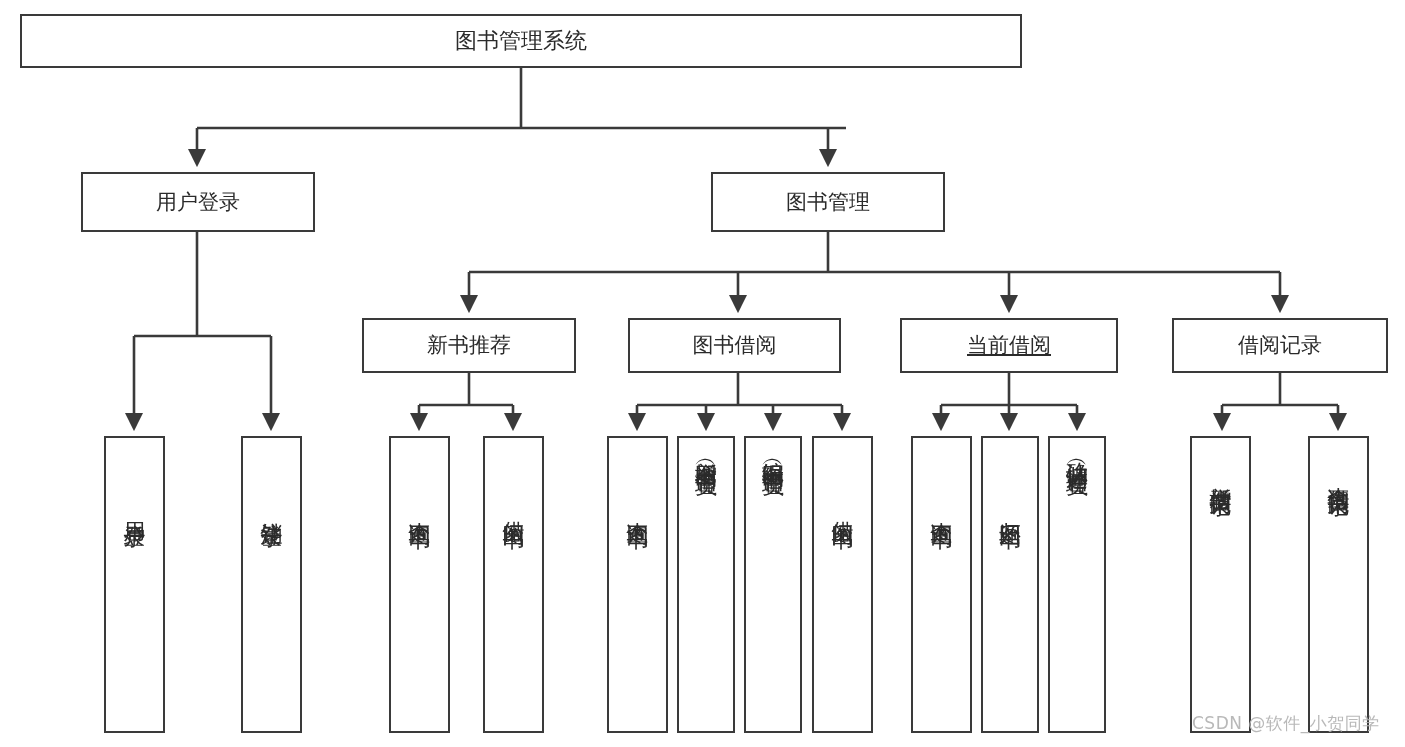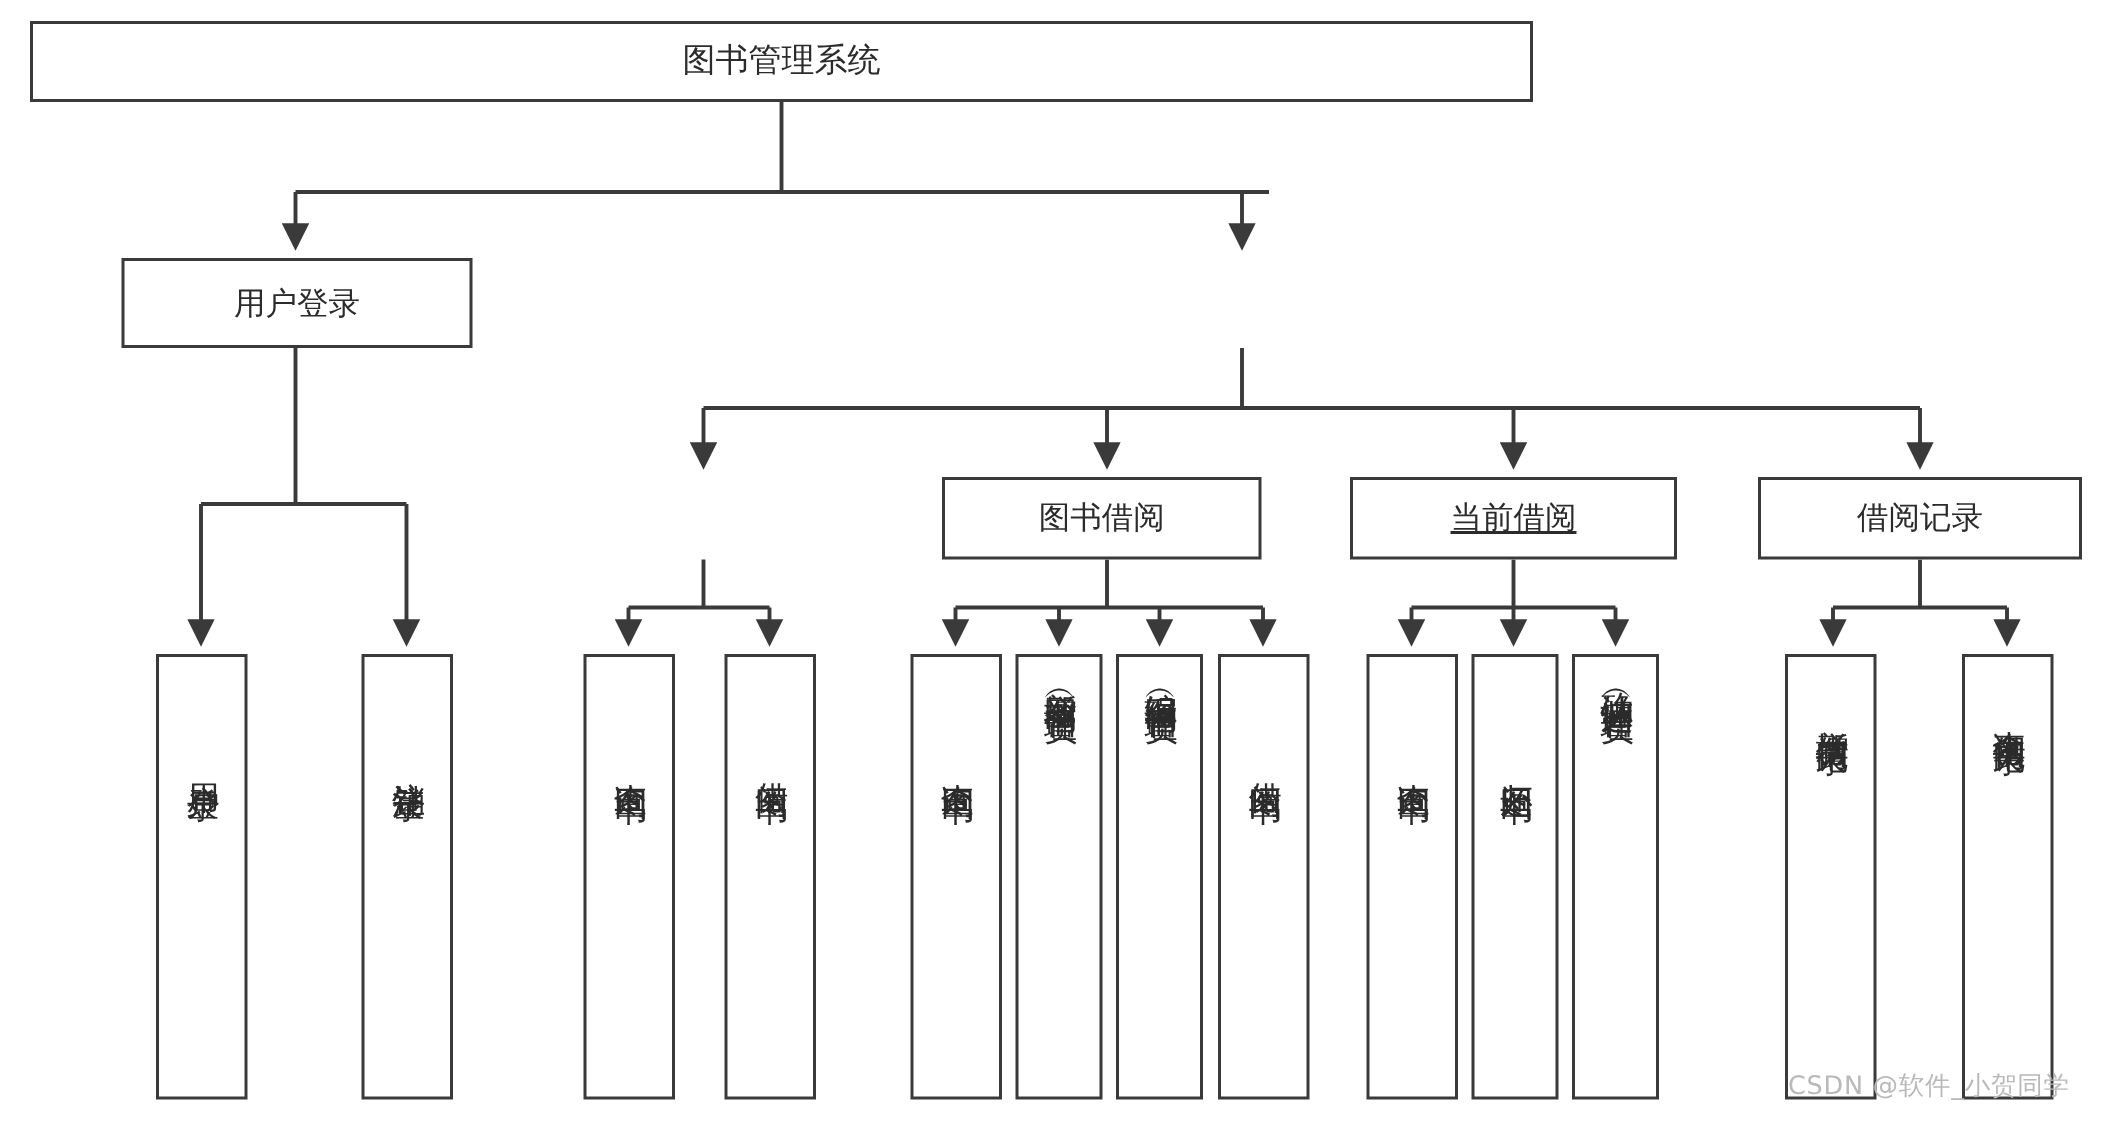--- a/index.html
+++ b/index.html
@@ -109,21 +109,27 @@
     </g>
   </svg>
 
   <div class="node h root" style="left:20px;top:14px;width:1002px;height:54px;">
     <span class="label">图书管理系统</span>
   </div>
 
   <div class="node h" style="left:81px;top:172px;width:234px;height:60px;">
     <span class="label">用户登录</span>
   </div>
+  <div class="node h" style="left:711px;top:172px;width:234px;height:60px;">
+    <span class="label">图书管理</span>
+  </div>
 
+  <div class="node h" style="left:362px;top:318px;width:214px;height:55px;">
+    <span class="label">新书推荐</span>
+  </div>
   <div class="node h" style="left:628px;top:318px;width:213px;height:55px;">
     <span class="label">图书借阅</span>
   </div>
   <div class="node h" style="left:900px;top:318px;width:218px;height:55px;text-decoration:underline;">
     <span class="label">当前借阅</span>
   </div>
   <div class="node h" style="left:1172px;top:318px;width:216px;height:55px;">
     <span class="label">借阅记录</span>
   </div>
 

